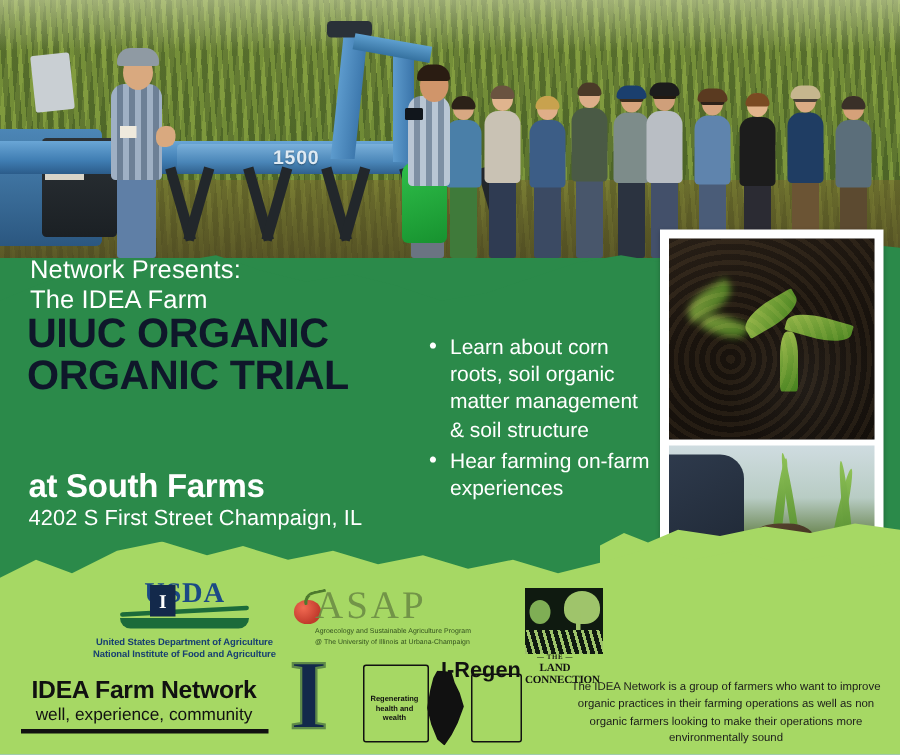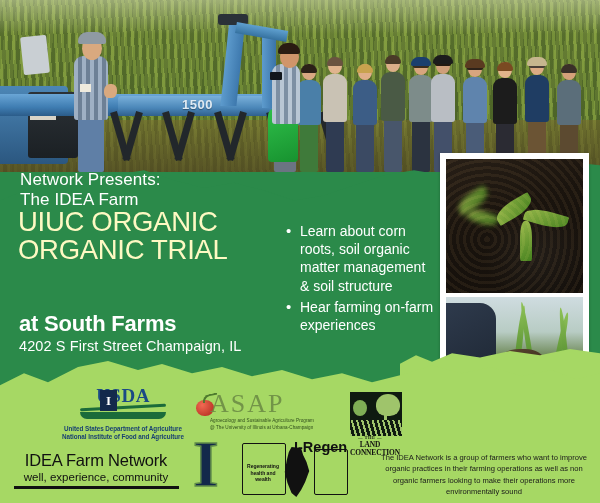--- a/index.html
+++ b/index.html
@@ -128,21 +128,21 @@
   }
 
   
   .presents {
     position:absolute; left:20px; top:170px; width:250px;
     color:#ffffff; font-size:17px; line-height:1.18; font-weight:400;
     letter-spacing:.1px;
   }
   .headline {
     position:absolute; left:18px; top:208px; width:290px;
-    color:#fef9c3; font-size:27.5px; line-height:1.02; font-weight:400;
+    color:#0f172a; font-size:27.5px; line-height:1.02; font-weight:700;
     letter-spacing:-.3px;
   }
   .atfarms {
     position:absolute; left:19px; top:311px; width:290px;
     color:#ffffff; font-size:22px; font-weight:700; letter-spacing:-.2px;
   }
   .address {
     position:absolute; left:19px; top:338px; width:300px;
     color:#ffffff; font-size:14.5px; font-weight:400; letter-spacing:.1px;
   }
@@ -227,21 +227,21 @@
   }
   .usda-swoosh .s1 { top:0; transform: rotate(-3deg); }
   .usda-swoosh .s2 { top:6px; height:7px; background:#1b6b3a; border-radius:0 0 30px 30px;}
   .usda-sub {
     font-size:6.3px; font-weight:700; color:#173f72; line-height:1.28;
     margin-top:4px; letter-spacing:-.05px;
   }
   .ifn {
     position:absolute; left:6px; top:451px; width:180px; text-align:center;
   }
-  .ifn-title { font-size:16.5px; font-weight:400; color:#111; letter-spacing:-.2px;}
+  .ifn-title { font-size:16.5px; font-weight:700; color:#111; letter-spacing:-.2px;}
   .ifn-sub   { font-size:11.5px; font-weight:400; color:#111; margin-top:1px;}
   .ifn-rule  { width:165px; height:2.5px; background:#111; margin:3px auto 0; }
 
   .asap { position:absolute; left:196px; top:391px; width:120px; }
   .asap-word {
     font-family:"Liberation Serif", serif; font-size:26px; color:#6e8f46;
     letter-spacing:2px; line-height:1; opacity:.92; padding-left:14px;
   }
   .tomato {
     position:absolute; left:0px; top:9px; width:18px; height:16px;

